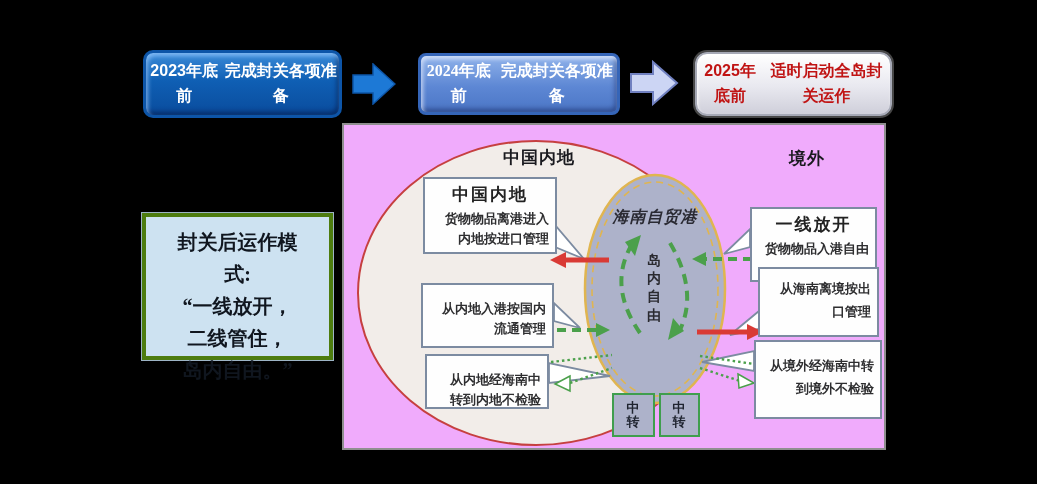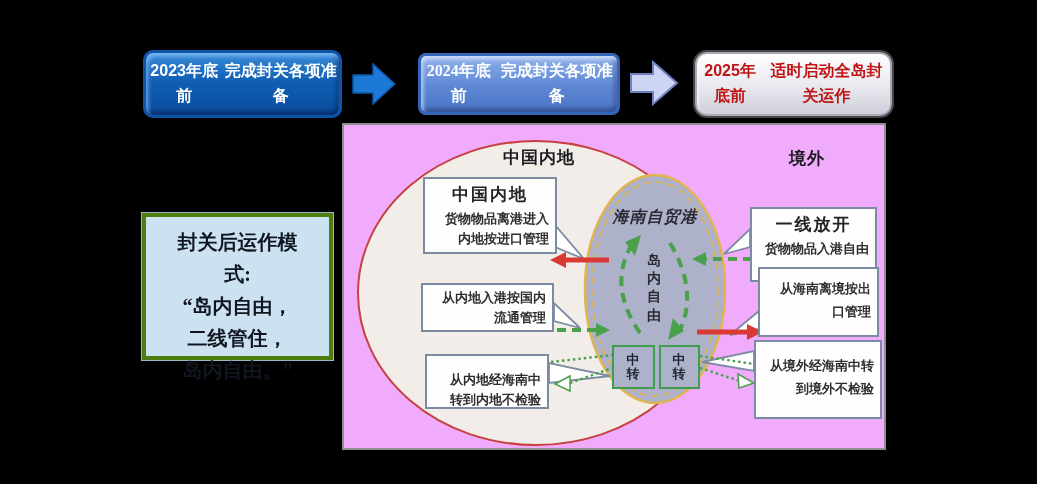--- a/index.html
+++ b/index.html
@@ -37,21 +37,21 @@
   .plabel{position:absolute;font-weight:bold;color:#1a1a1f;text-align:center;}
   .region{font-size:17px;letter-spacing:1px;}
   .port-label{font-size:16px;letter-spacing:1px;color:#2a2a33;font-style:italic;}
   .vtext{width:16px;line-height:1.3;word-break:break-all;text-align:left;}
 
   .callout{position:absolute;background:#fefefe;border:2px solid #7c8ba1;
            color:#2e2e30;font-weight:bold;font-size:13px;line-height:1.55;}
   .callout .title{text-align:center;font-size:17px;letter-spacing:2px;color:#222;margin:3px 0 1px;}
   .callout .body{padding:0 6px;text-align:right;}
   .transit{position:absolute;background:#adb2ca;border:2.5px solid #3f9e4d;
-           display:flex;align-items:center;justify-content:center;}
+           display:flex;align-items:center;justify-content:center;margin-top:48px;}
   .transit .vtext{font-size:13px;font-weight:bold;color:#1f2430;line-height:1.1;width:14px;}
 </style>
 </head>
 <body>
 
 <div id="stage">
 
   <div class="step step1">
     <div>2023年底前</div>
     <div>完成封关各项准备</div>
@@ -71,21 +71,21 @@
   </svg>
 
   <div class="step step3">
     <div>2025年底前</div>
     <div>适时启动全岛封关运作</div>
   </div>
 
   <div class="note">
     <div>封关后运作模</div>
     <div>式:</div>
-    <div>“岛内自由，</div>
+    <div>“一线放开，</div>
     <div>二线管住，</div>
     <div>岛内自由。”</div>
   </div>
 
   <div class="panel">
 
     <svg width="544" height="327" viewBox="0 0 544 327">
 
       <ellipse cx="192" cy="168" rx="178" ry="152" fill="#f2ede9" stroke="#c64040" stroke-width="2"></ellipse>
 
@@ -142,21 +142,21 @@
     </div>
     <div class="transit" style="left:315px;top:220px;width:41px;height:44px;">
       <div class="vtext">中转</div>
     </div>
 
     <div class="callout" style="left:79px;top:52px;width:134px;height:77px;">
       <div class="title">中国内地</div>
       <div class="body">货物物品离港进入</div>
       <div class="body">内地按进口管理</div>
     </div>
-    <div class="callout" style="left:77px;top:158px;width:133px;height:49px;padding-top:3px;">
+    <div class="callout" style="left:77px;top:158px;width:133px;height:65px;padding-top:14px;">
       <div class="body">从内地入港按国内</div>
       <div class="body">流通管理</div>
     </div>
     <div class="callout" style="left:81px;top:229px;width:124px;height:55px;padding-top:14px;">
       <div class="body">从内地经海南中</div>
       <div class="body">转到内地不检验</div>
     </div>
 
     <div class="callout" style="left:406px;top:50px;width:127px;height:75px;margin-top:32px;">
       <div class="title">一线放开</div>

